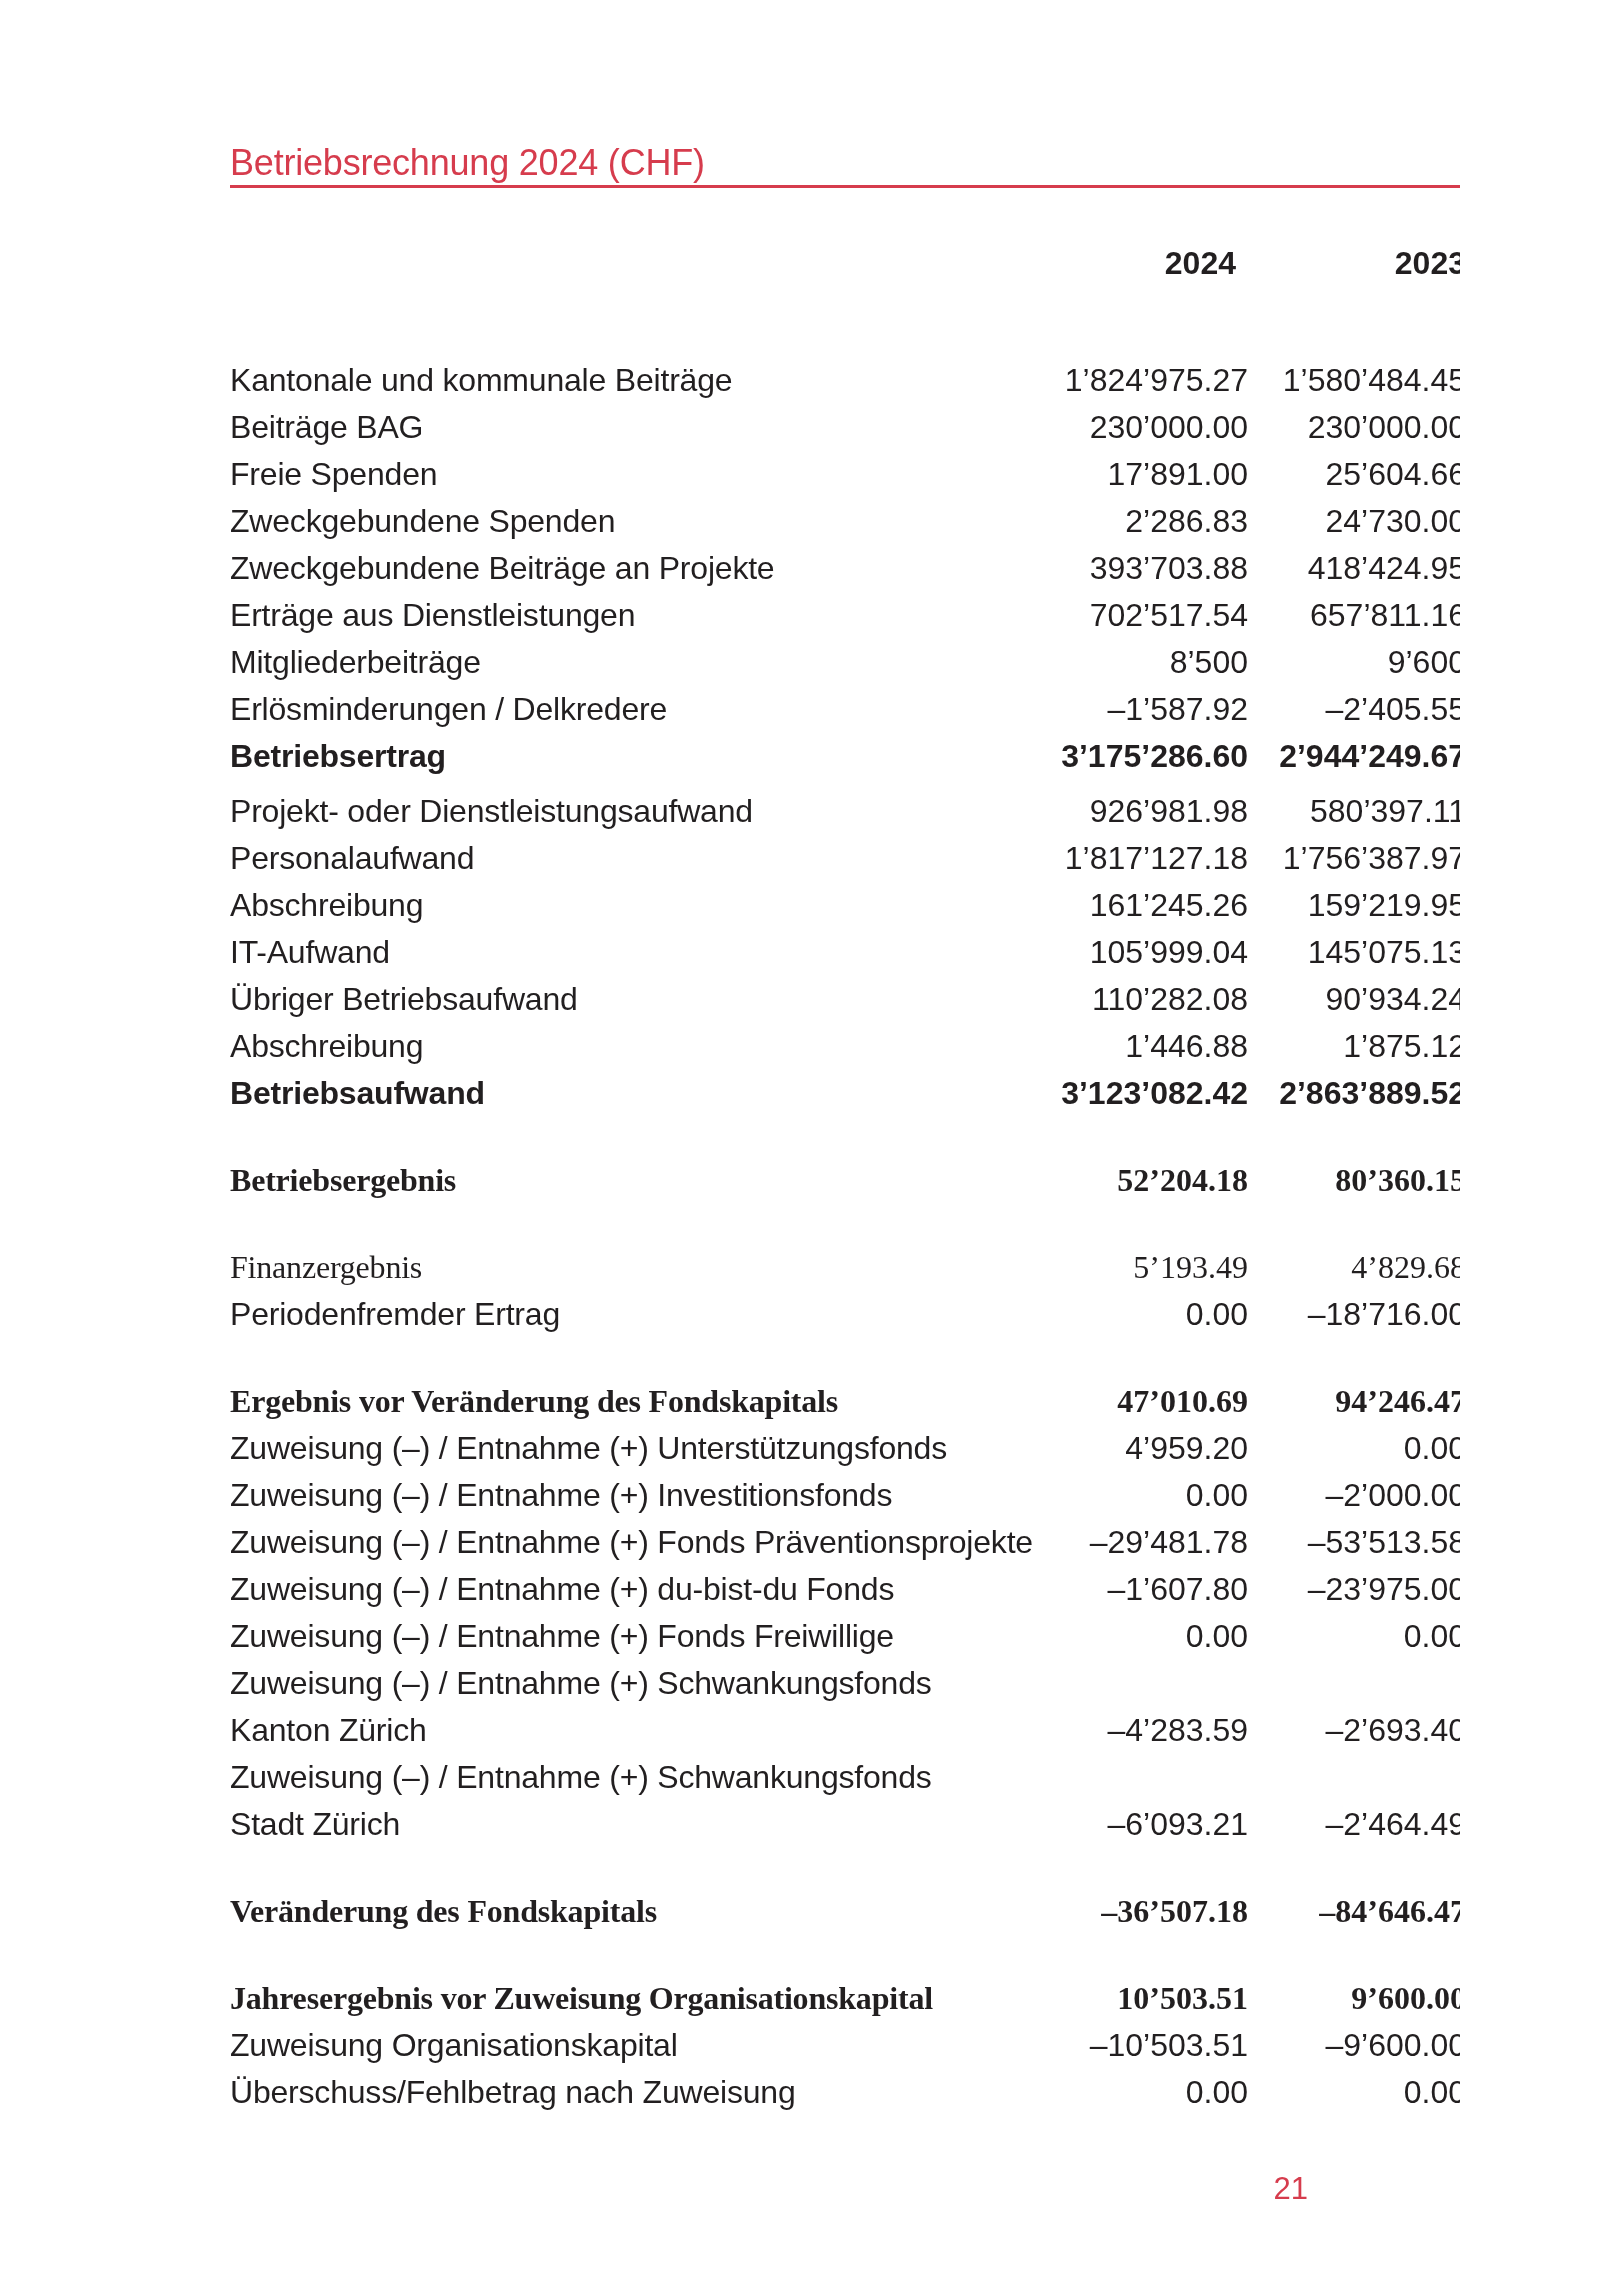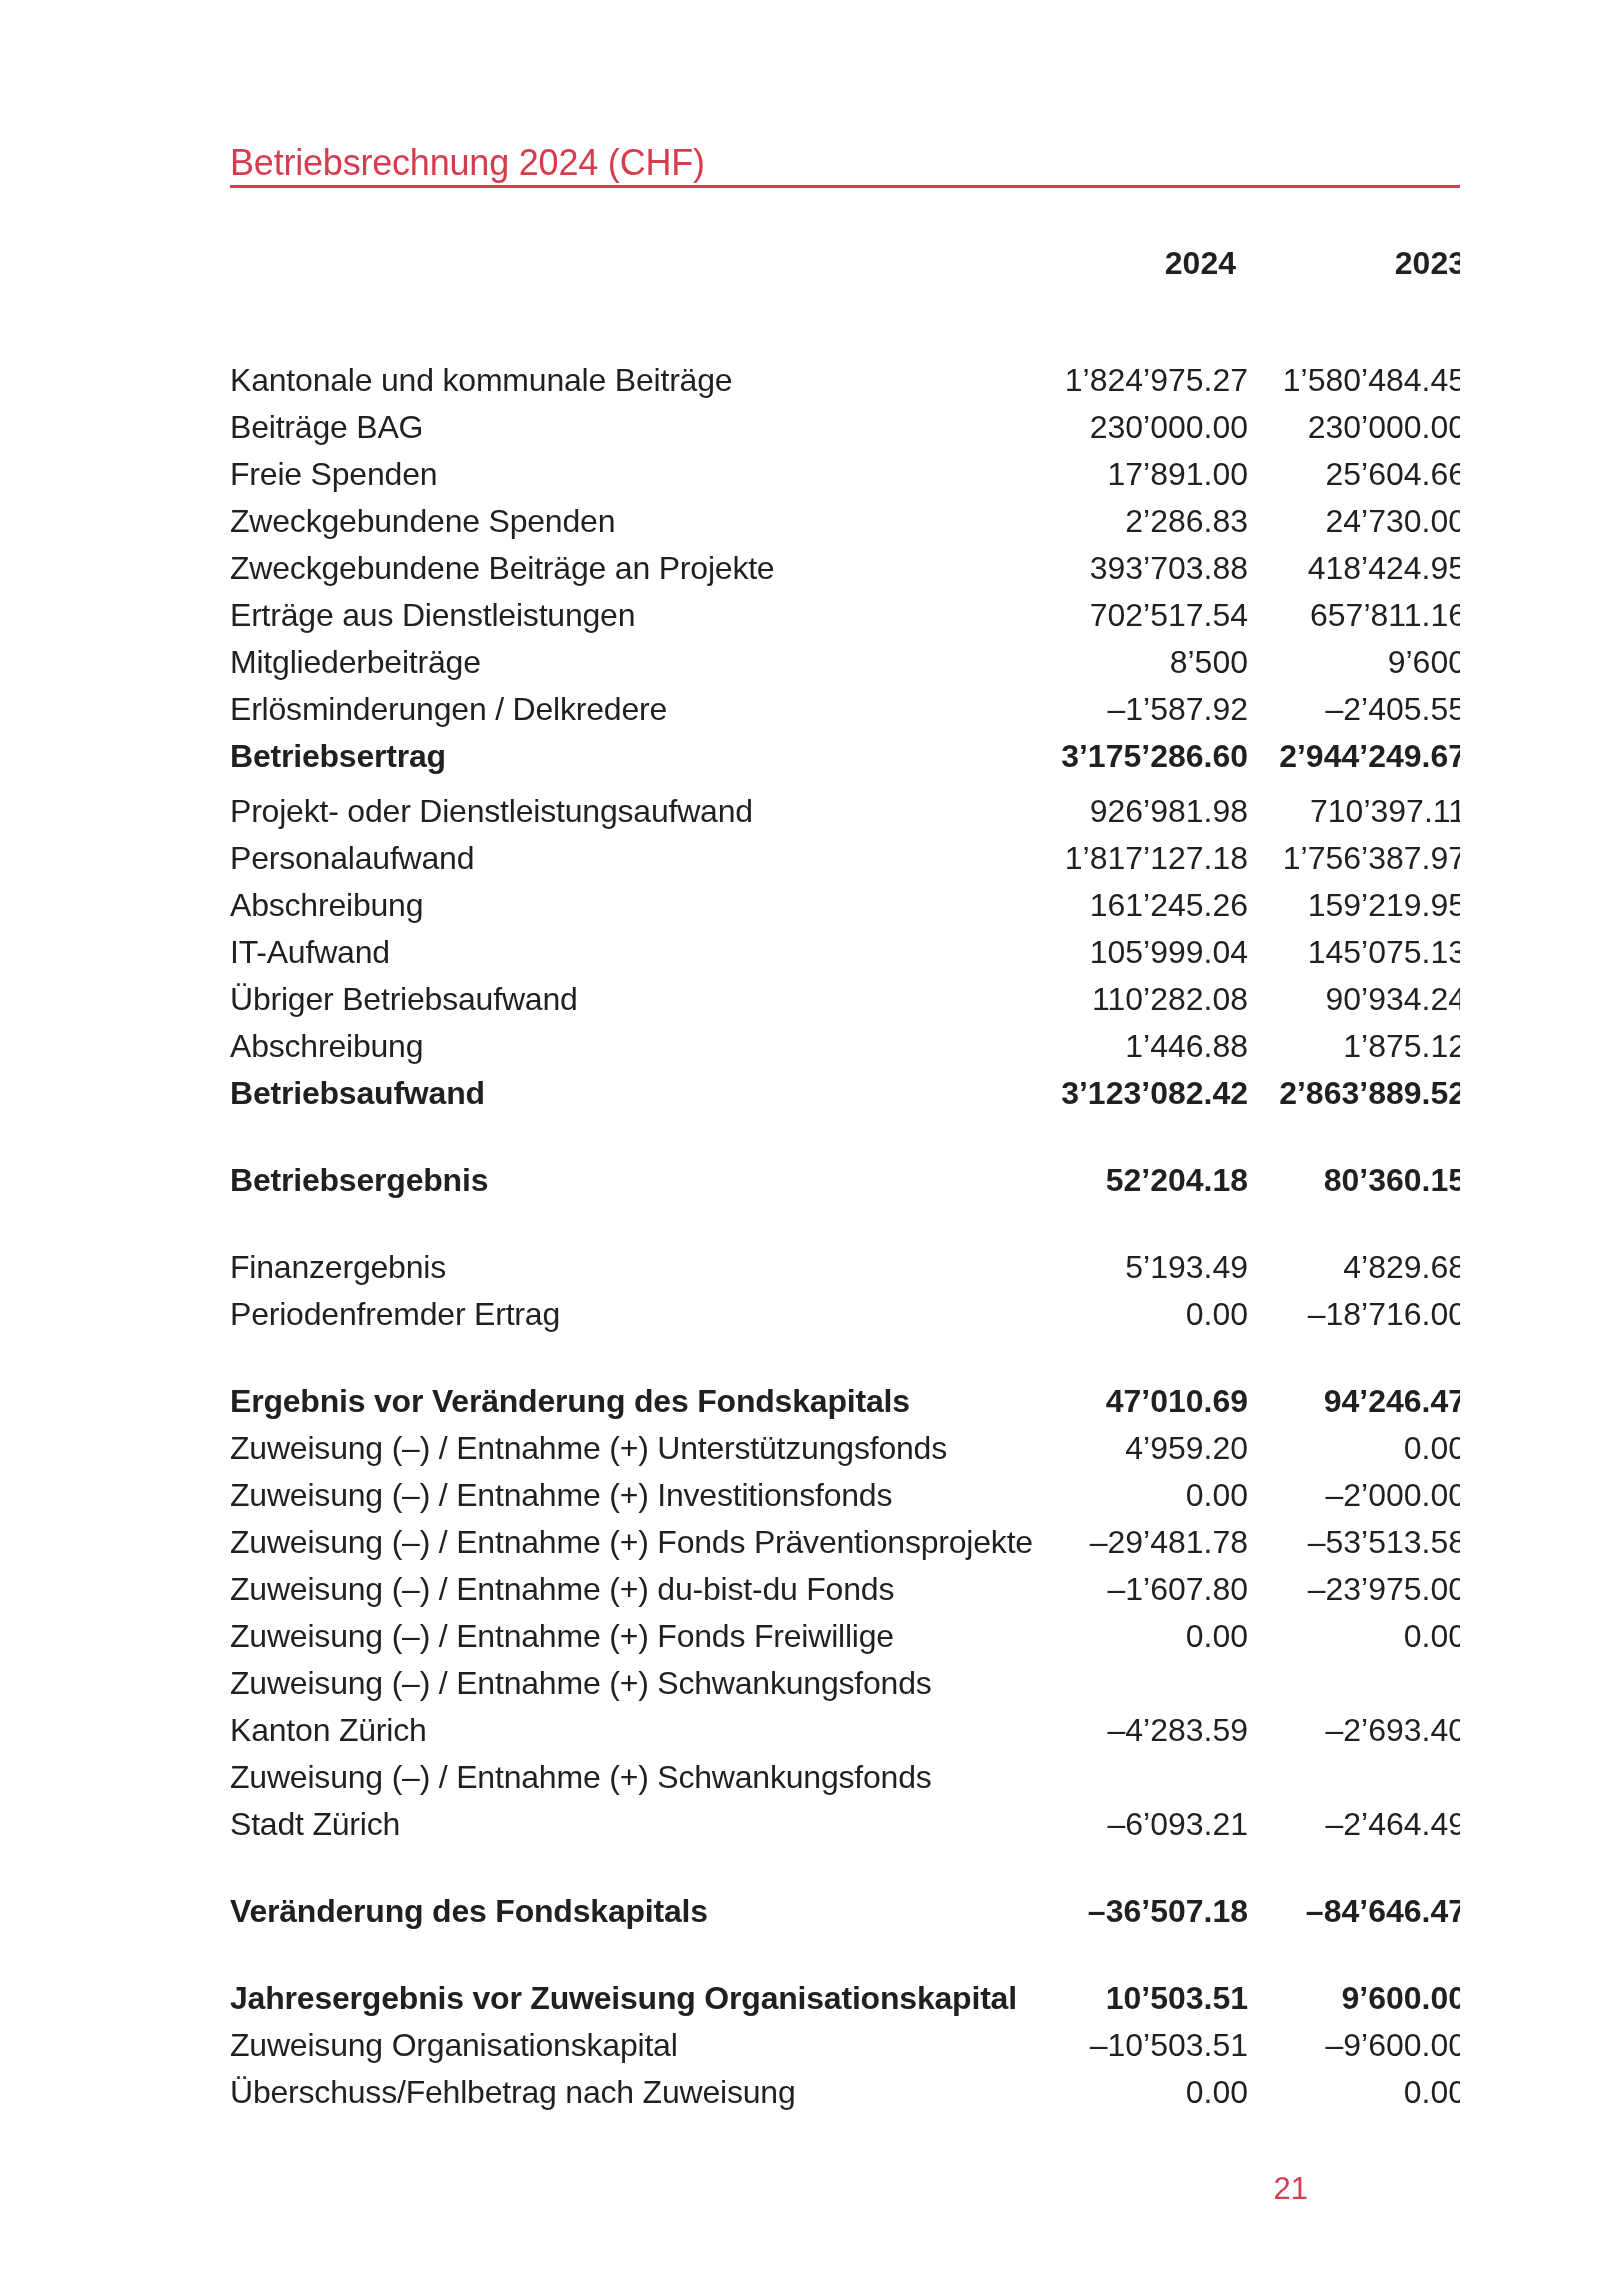--- a/index.html
+++ b/index.html
@@ -57,21 +57,21 @@
     font-size:32px;
     line-height:47px;
     letter-spacing:-0.2px;
     white-space:nowrap;
   }
   .row .lbl{position:absolute;left:0;top:0;}
   .row .v1{position:absolute;right:218px;top:0;letter-spacing:0;}
   .row .v2{position:absolute;right:0;top:0;letter-spacing:0;}
   .row.bold{font-weight:700;}
   .gap-small{margin-top:7.7px;}
-  .gap-large{margin-top:40px;}
+  .gap-large{margin-top:40px;font-family:Liberation Serif, serif;}
   .page-number{
     position:absolute;
     top:2172px;
     right:152px;
     font-size:31px;
     line-height:34px;
     color:var(--accent);
   }
 </style>
 </head>
@@ -131,21 +131,21 @@
           <span class="v2">–2’405.55</span>
         </div>
         <div class="row bold">
           <span class="lbl">Betriebsertrag</span>
           <span class="v1">3’175’286.60</span>
           <span class="v2">2’944’249.67</span>
         </div>
         <div class="row gap-small">
           <span class="lbl">Projekt- oder Dienstleistungsaufwand</span>
           <span class="v1">926’981.98</span>
-          <span class="v2">710’397.11</span>
+          <span class="v2">580’397.11</span>
         </div>
         <div class="row">
           <span class="lbl">Personalaufwand</span>
           <span class="v1">1’817’127.18</span>
           <span class="v2">1’756’387.97</span>
         </div>
         <div class="row">
           <span class="lbl">Abschreibung</span>
           <span class="v1">161’245.26</span>
           <span class="v2">159’219.95</span>

